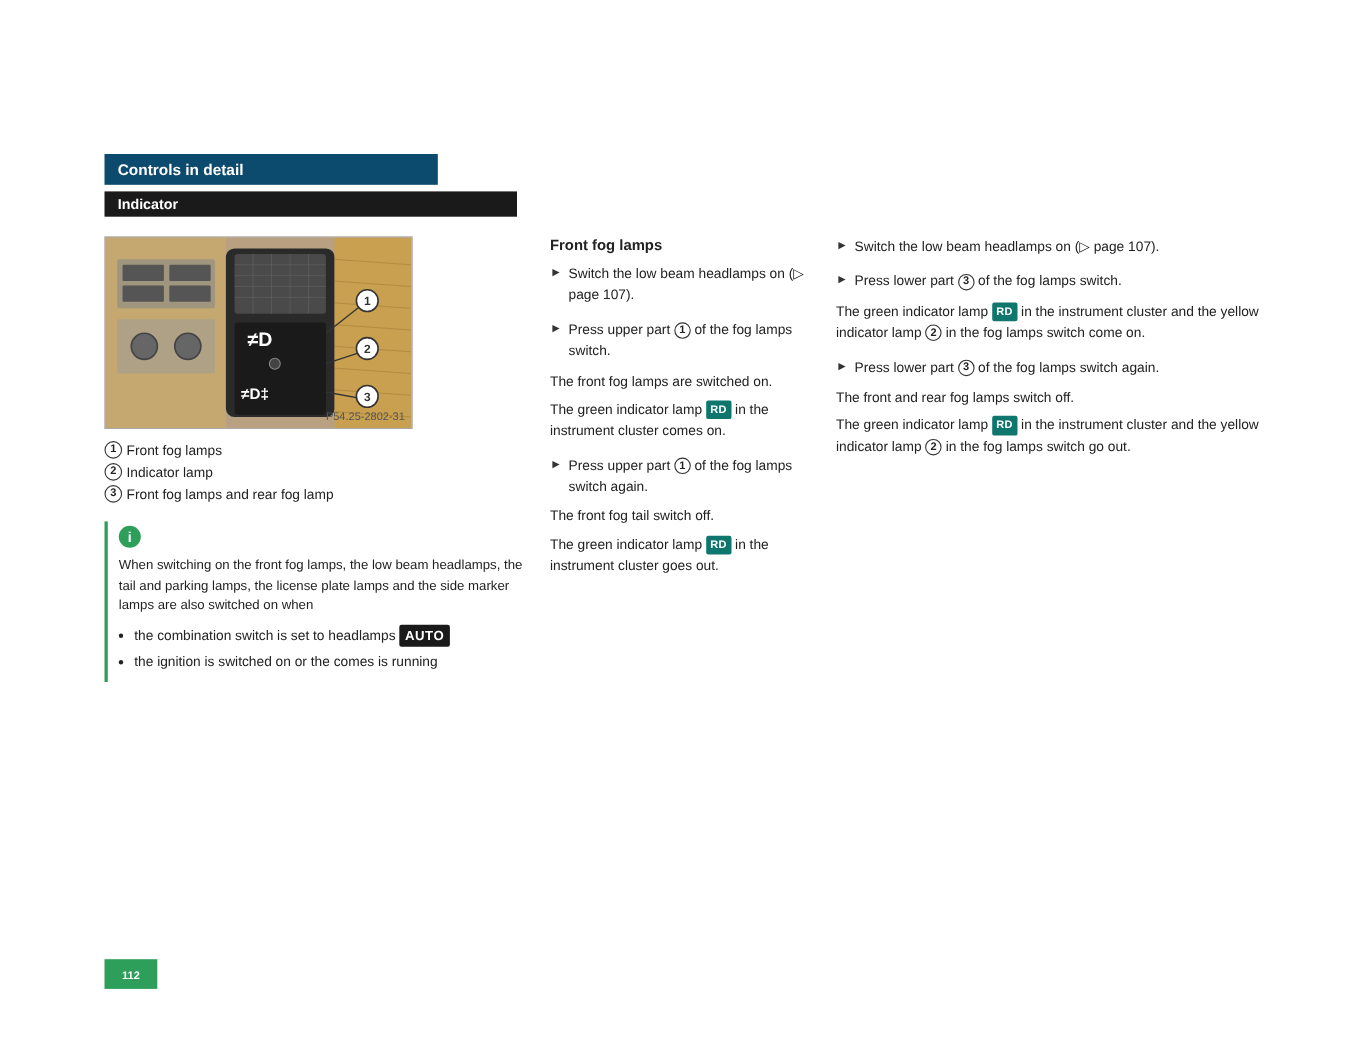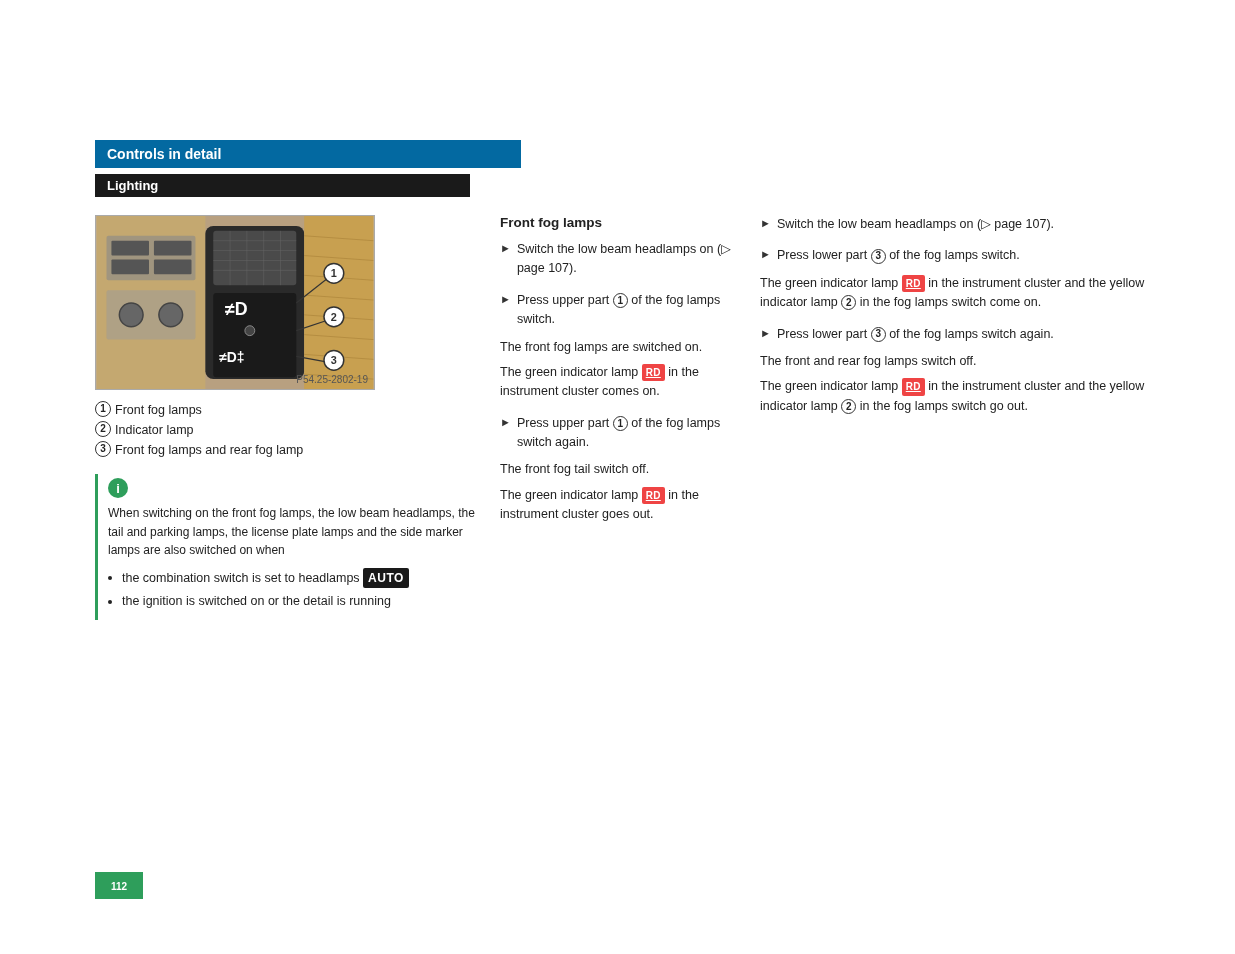--- a/index.html
+++ b/index.html
@@ -19,22 +19,22 @@
       background: #fff;
       padding: 0;
       position: relative;
     }
 
     
     .header-bar {
       position: absolute;
       top: 140px;
       left: 95px;
-      width: 426px;
-      background: #0369a1;
+      width: 303px;
+      background: #0c4a6e;
       padding: 6px 12px;
     }
     .header-bar-title {
       color: #fff;
       font-weight: bold;
       font-size: 14px;
     }
 
     
     .section-title-bar {
@@ -194,30 +194,29 @@
       line-height: 1.55;
       margin-bottom: 6px;
       margin-left: 0;
     }
 
     
     .lamp-badge {
       display: inline-flex;
       align-items: center;
       justify-content: center;
-      background: #ef4444;
+      background: #0f766e;
       color: #fff;
       font-size: 10px;
       font-weight: bold;
       padding: 1px 4px;
       border-radius: 2px;
       letter-spacing: 0.3px;
       vertical-align: middle;
       min-width: 22px;
-      text-decoration: underline;
     }
 
     
     .right-column {
       position: absolute;
       top: 215px;
       left: 760px;
       width: 390px;
     }
 
@@ -243,21 +242,21 @@
 </head>
 <body>
 
 <div class="page-container">
 
   <div class="header-bar">
     <span class="header-bar-title">Controls in detail</span>
   </div>
 
   <div class="section-title-bar">
-    <span class="section-title">Lighting</span>
+    <span class="section-title">Indicator</span>
   </div>
 
   <div class="left-column">
 
     <div class="car-image-box">
       <svg class="car-dashboard-svg" viewBox="0 0 280 175" xmlns="http://www.w3.org/2000/svg">
 
         <rect width="280" height="175" fill="#b8a080"></rect>
 
         <rect x="0" y="0" width="110" height="175" fill="#c4a870"></rect>
@@ -309,21 +308,21 @@
 
         <line x1="202" y1="142" x2="235" y2="148" stroke="#333" stroke-width="1.2"></line>
 
         <circle cx="240" cy="58" r="10" fill="white" stroke="#333" stroke-width="1.5"></circle>
         <text x="240" y="62" fill="#333" font-size="11" font-family="Arial" font-weight="bold" text-anchor="middle">1</text>
         <circle cx="240" cy="102" r="10" fill="white" stroke="#333" stroke-width="1.5"></circle>
         <text x="240" y="106" fill="#333" font-size="11" font-family="Arial" font-weight="bold" text-anchor="middle">2</text>
         <circle cx="240" cy="146" r="10" fill="white" stroke="#333" stroke-width="1.5"></circle>
         <text x="240" y="150" fill="#333" font-size="11" font-family="Arial" font-weight="bold" text-anchor="middle">3</text>
       </svg>
-      <div class="img-caption-box">P54.25-2802-19</div>
+      <div class="img-caption-box">P54.25-2802-31</div>
     </div>
 
     <div class="parts-legend">
       <div class="legend-item">
         <span class="circle-num">1</span>
         <span>Front fog lamps</span>
       </div>
       <div class="legend-item">
         <span class="circle-num">2</span>
         <span>Indicator lamp</span>
@@ -336,21 +335,21 @@
 
     <div class="info-box">
       <div class="info-icon">i</div>
       <p class="info-text">When switching on the front fog lamps, the low beam headlamps, the tail and parking lamps, the license plate lamps and the side marker lamps are also switched on when</p>
       <ul class="bullet-list">
         <li>
           <span>the combination switch is set to headlamps</span>
           <span class="auto-badge">AUTO</span>
         </li>
         <li>
-          <span>the ignition is switched on or the detail is running</span>
+          <span>the ignition is switched on or the comes is running</span>
         </li>
       </ul>
     </div>
   </div>
 
   <div class="mid-column">
     <div class="section-header">Front fog lamps</div>
 
     <div class="step-block">
       <div class="step-item">

